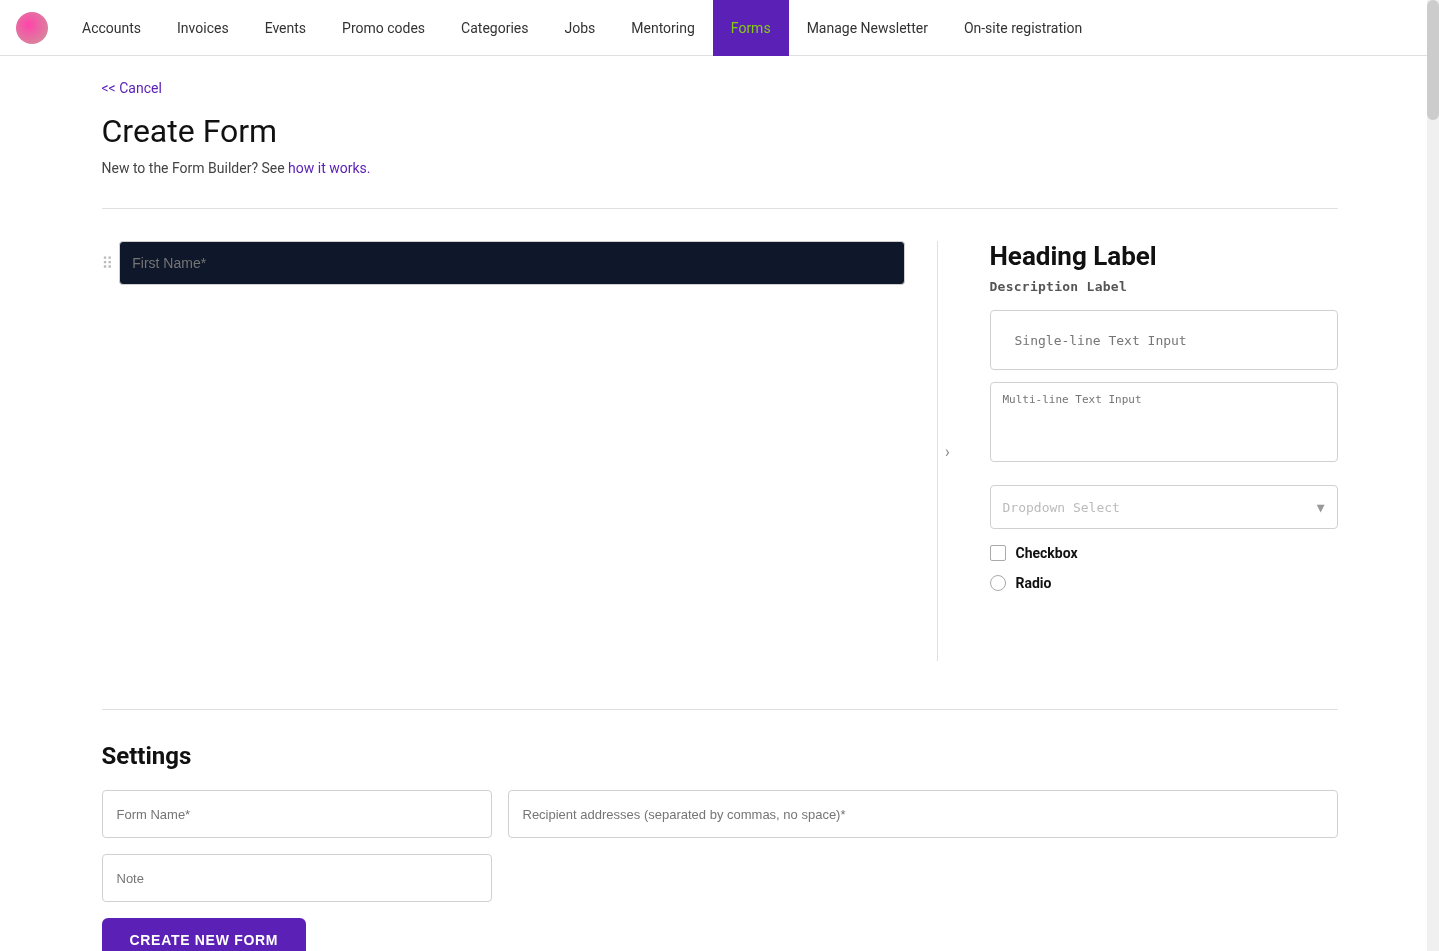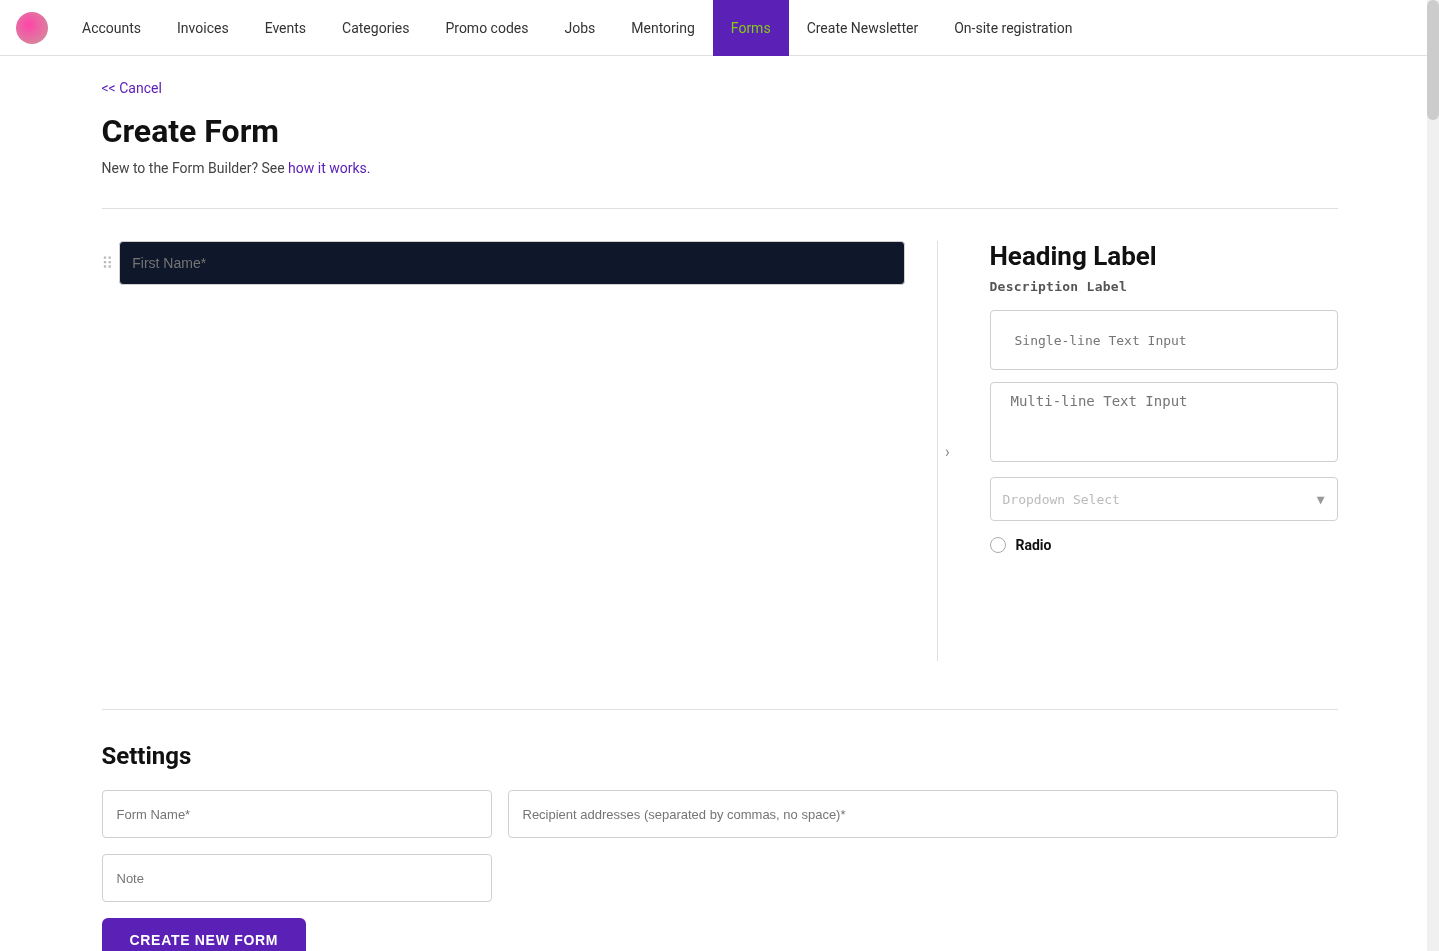--- a/index.html
+++ b/index.html
@@ -75,21 +75,21 @@
     .cancel-link {
       color: #5b21b6;
       text-decoration: none;
       font-size: 14px;
       display: inline-block;
       margin-bottom: 16px;
     }
 
     .page-title {
       font-size: 32px;
-      font-weight: 700;
+      font-weight: 400;
       color: #111;
       margin-bottom: 10px;
     }
 
     .subtitle {
       font-size: 14px;
       color: #444;
       margin-bottom: 32px;
     }
     .subtitle a {
@@ -196,25 +196,25 @@
       outline: none;
       cursor: pointer;
       font-family: monospace;
     }
 
     .palette-multi-input {
       width: 100%;
       height: 80px;
       border: 1px solid #d0d0d0;
       border-radius: 4px;
-      padding: 10px 20px;
-      font-size: 14px;
+      padding: 10px 12px;
+      font-size: 11px;
       color: #bbb;
       background: #fff;
-      margin-bottom: 12px;
+      margin-bottom: 20px;
       outline: none;
       resize: none;
       cursor: pointer;
       font-family: monospace;
     }
 
     .palette-dropdown {
       width: 100%;
       height: 44px;
       border: 1px solid #d0d0d0;
@@ -326,36 +326,36 @@
     <li>
       <a href="#">Accounts</a>
     </li>
     <li>
       <a href="#">Invoices</a>
     </li>
     <li>
       <a href="#">Events</a>
     </li>
     <li>
+      <a href="#">Promo codes</a>
+    </li>
+    <li>
       <a href="#">Categories</a>
-    </li>
-    <li>
-      <a href="#">Promo codes</a>
     </li>
     <li>
       <a href="#">Jobs</a>
     </li>
     <li>
       <a href="#">Mentoring</a>
     </li>
     <li class="active">
       <a href="#">Forms</a>
     </li>
     <li>
-      <a href="#">Create Newsletter</a>
+      <a href="#">Manage Newsletter</a>
     </li>
     <li>
       <a href="#">On-site registration</a>
     </li>
   </ul>
 </nav>
 
 <div class="main-content">
 
   
@@ -397,20 +397,24 @@
       
       <textarea class="palette-multi-input" readonly="" placeholder="Multi-line Text Input" style=""></textarea>
 
       
       <div class="palette-dropdown">
         <span>Dropdown Select</span>
         <span class="chevron">▼</span>
       </div>
 
       
+      <div class="palette-checkbox-row">
+        <div class="palette-checkbox"></div>
+        <span class="palette-label">Checkbox</span>
+      </div>
 
       
       <div class="palette-radio-row">
         <div class="palette-radio"></div>
         <span class="palette-label">Radio</span>
       </div>
 
     </div>
   </div>
 

